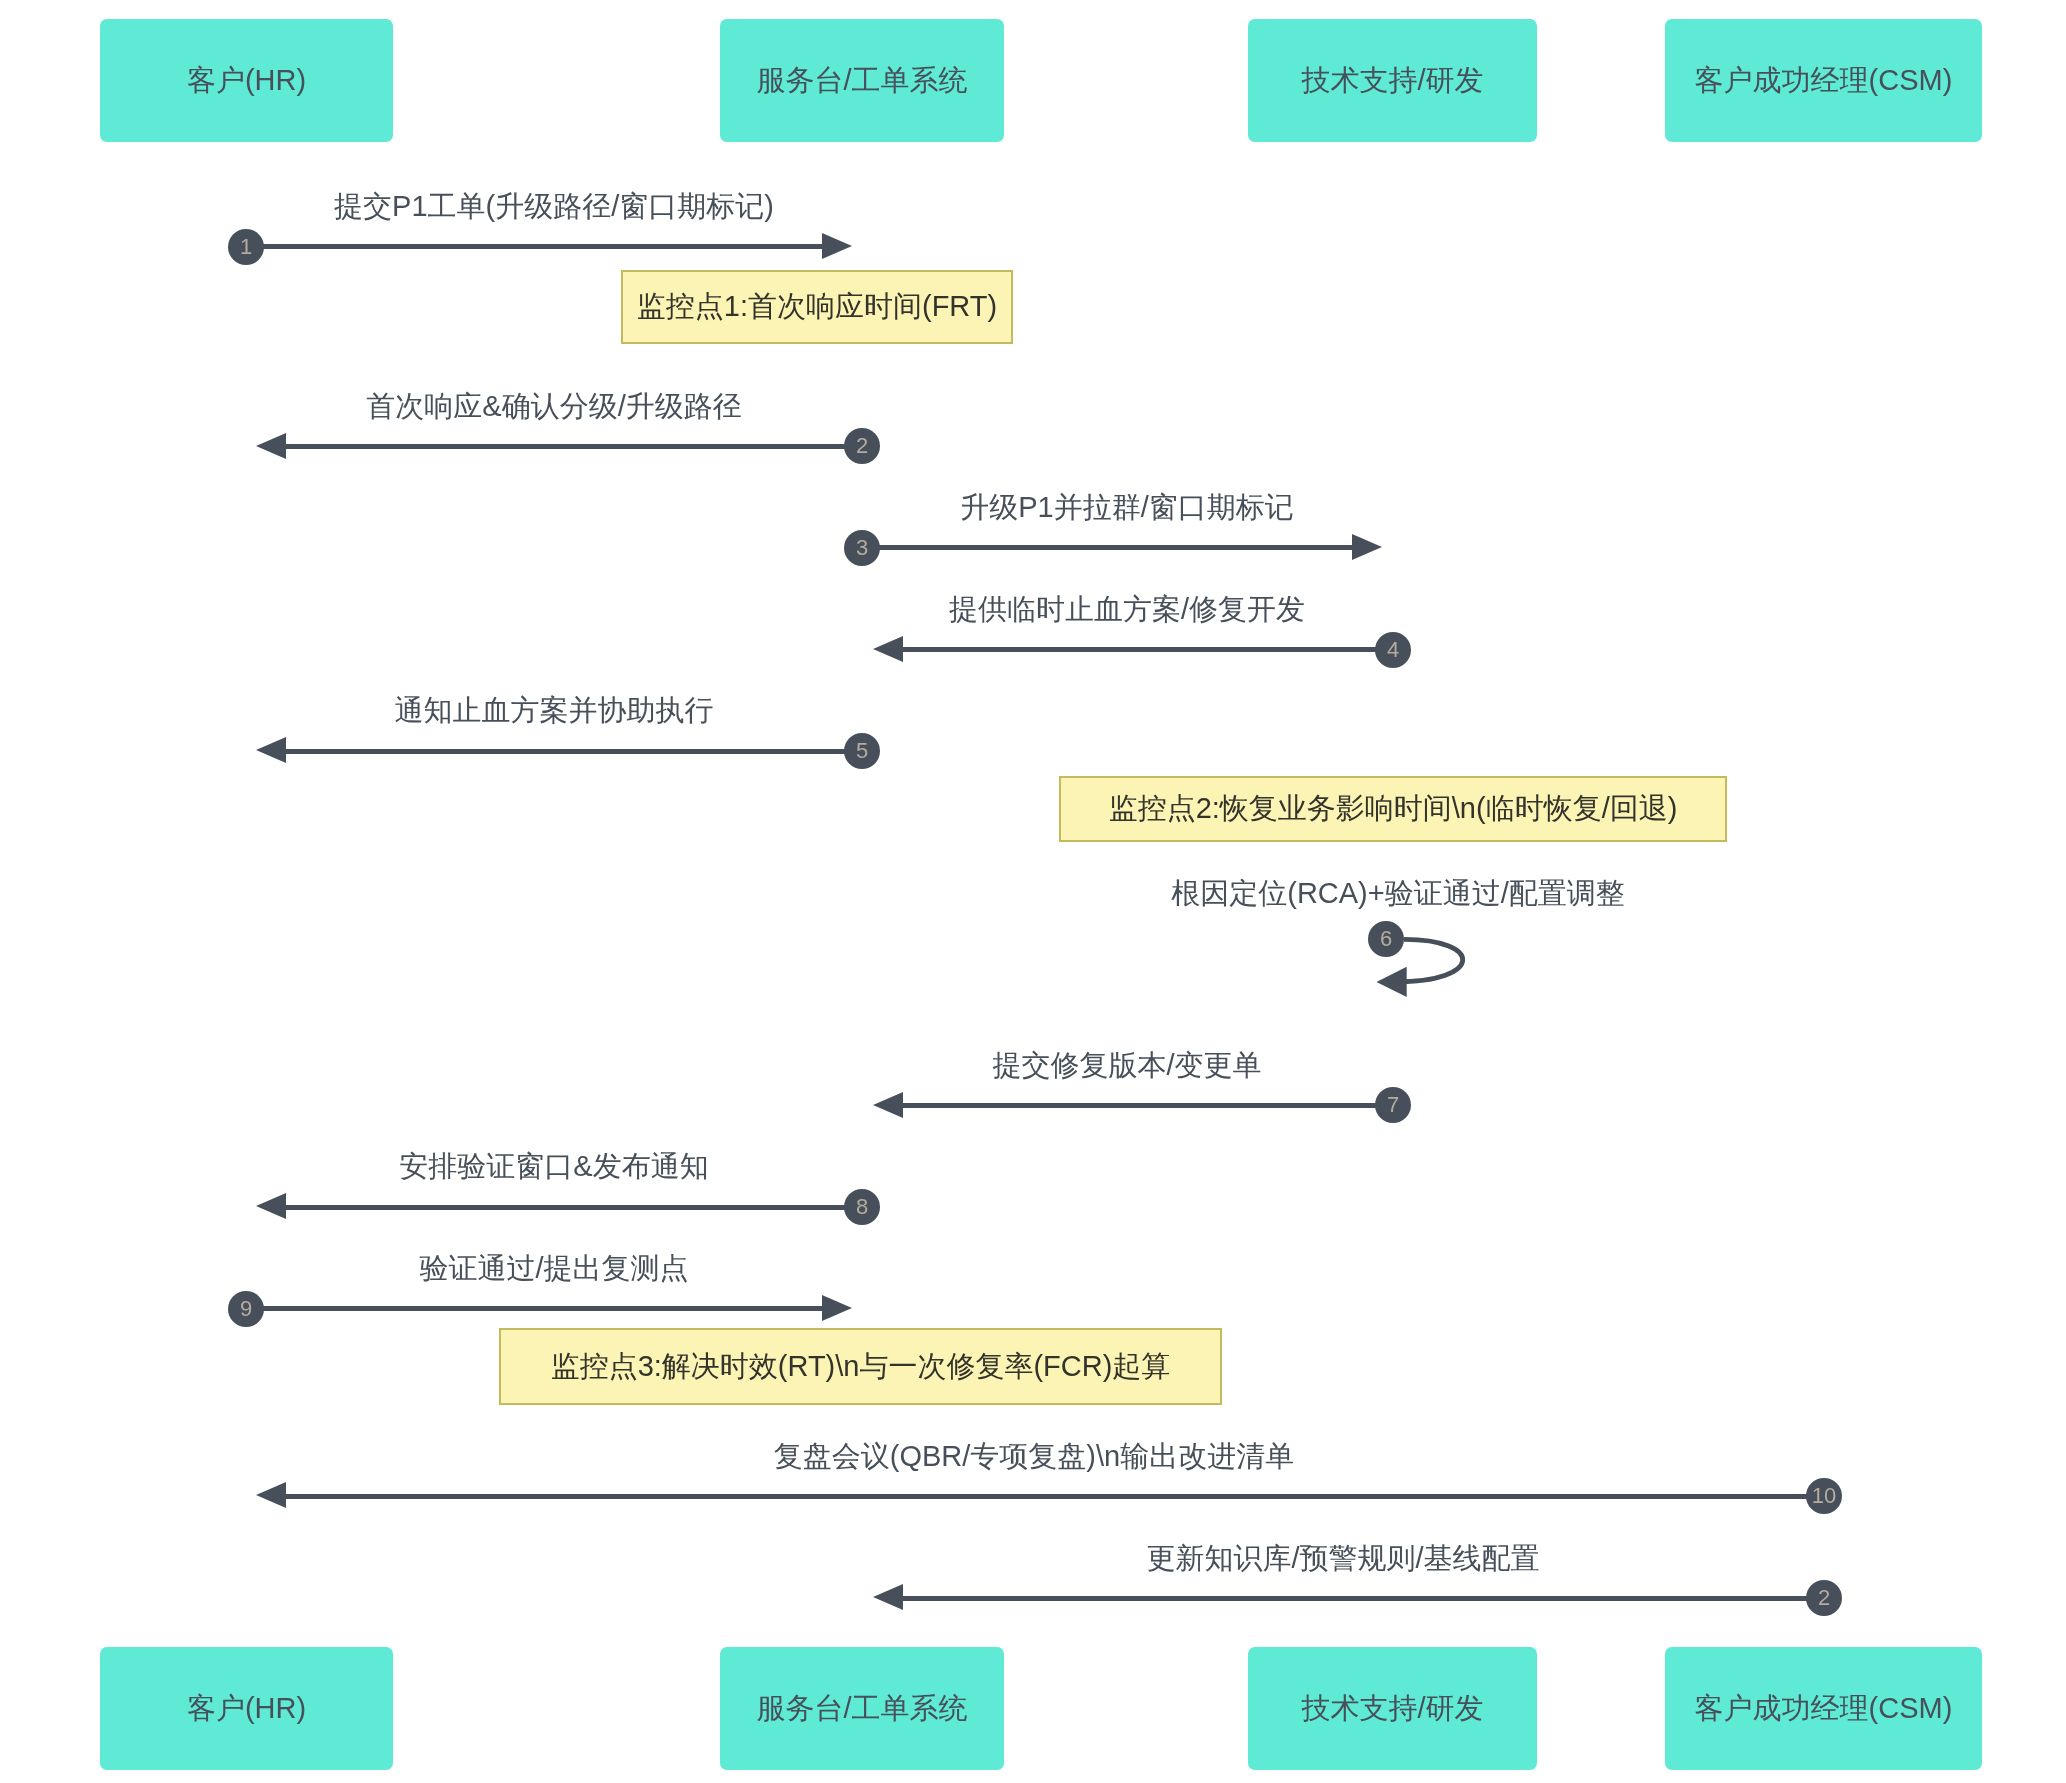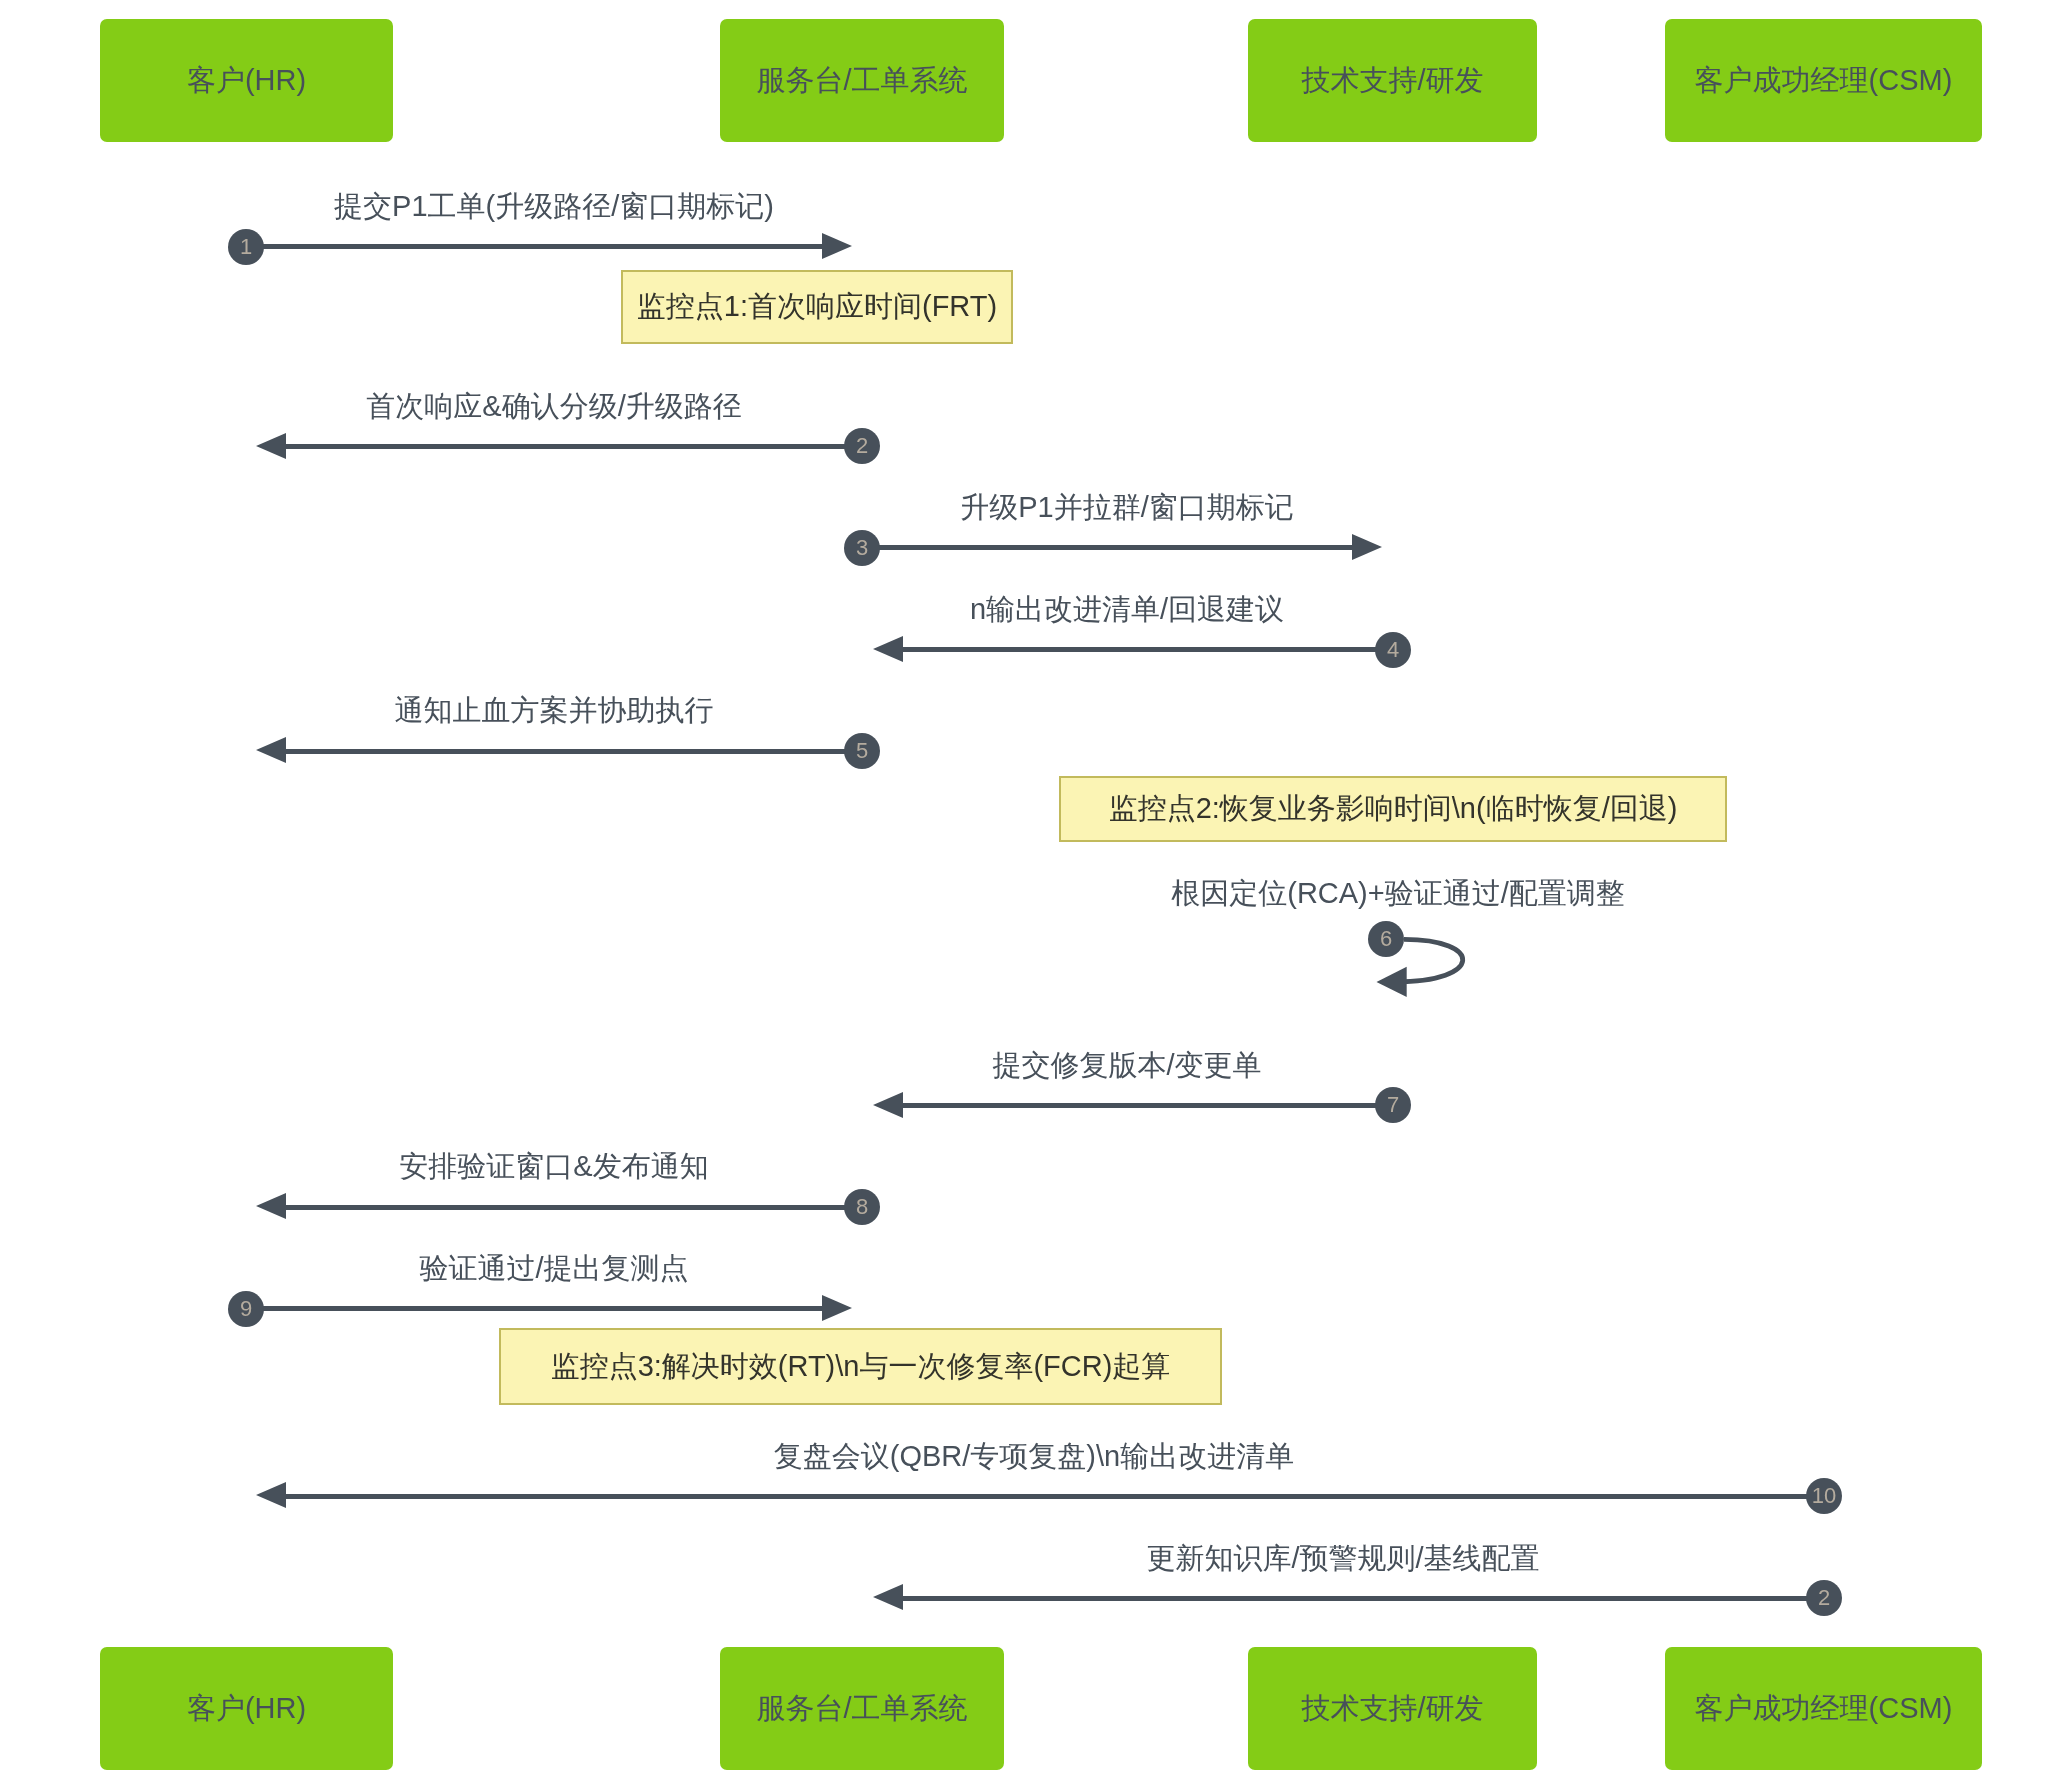--- a/index.html
+++ b/index.html
@@ -6,21 +6,21 @@
   body {
     width: 2066px; height: 1783px;
     position: relative;
     background: #ffffff;
     font-family: "Liberation Sans", "DejaVu Sans", sans-serif;
     overflow: hidden;
   }
   .actor-box {
     position: absolute;
     height: 123px;
-    background: #84cc16;
+    background: #5eead4;
     border-radius: 6.9px;
     display: flex;
     align-items: center;
     justify-content: center;
     font-size: 29px;
     color: #47505a;
   }
   .msg-label {
     position: absolute;
     transform: translateX(-50%);
@@ -107,21 +107,21 @@
   <span>2</span>
 </div>
 
 <div class="msg-label" style="left:1127px; top:488px;">升级P1并拉群/窗口期标记</div>
 <div class="arrow-line" style="left:862px; top:545px; width:494px;"></div>
 <div class="arrow-head-right" style="left:1352px; top:534px;"></div>
 <div class="seq-badge" style="left:844px; top:530px;">
   <span>3</span>
 </div>
 
-<div class="msg-label" style="left:1127px; top:590px;">n输出改进清单/回退建议</div>
+<div class="msg-label" style="left:1127px; top:590px;">提供临时止血方案/修复开发</div>
 <div class="arrow-head-left" style="left:873px; top:636px;"></div>
 <div class="arrow-line" style="left:899px; top:647px; width:494px;"></div>
 <div class="seq-badge" style="left:1375px; top:632px;">
   <span>4</span>
 </div>
 
 <div class="msg-label" style="left:554px; top:691px;">通知止血方案并协助执行</div>
 <div class="arrow-head-left" style="left:256px; top:737px;"></div>
 <div class="arrow-line" style="left:282px; top:749px; width:580px;"></div>
 <div class="seq-badge" style="left:844px; top:733px;">

